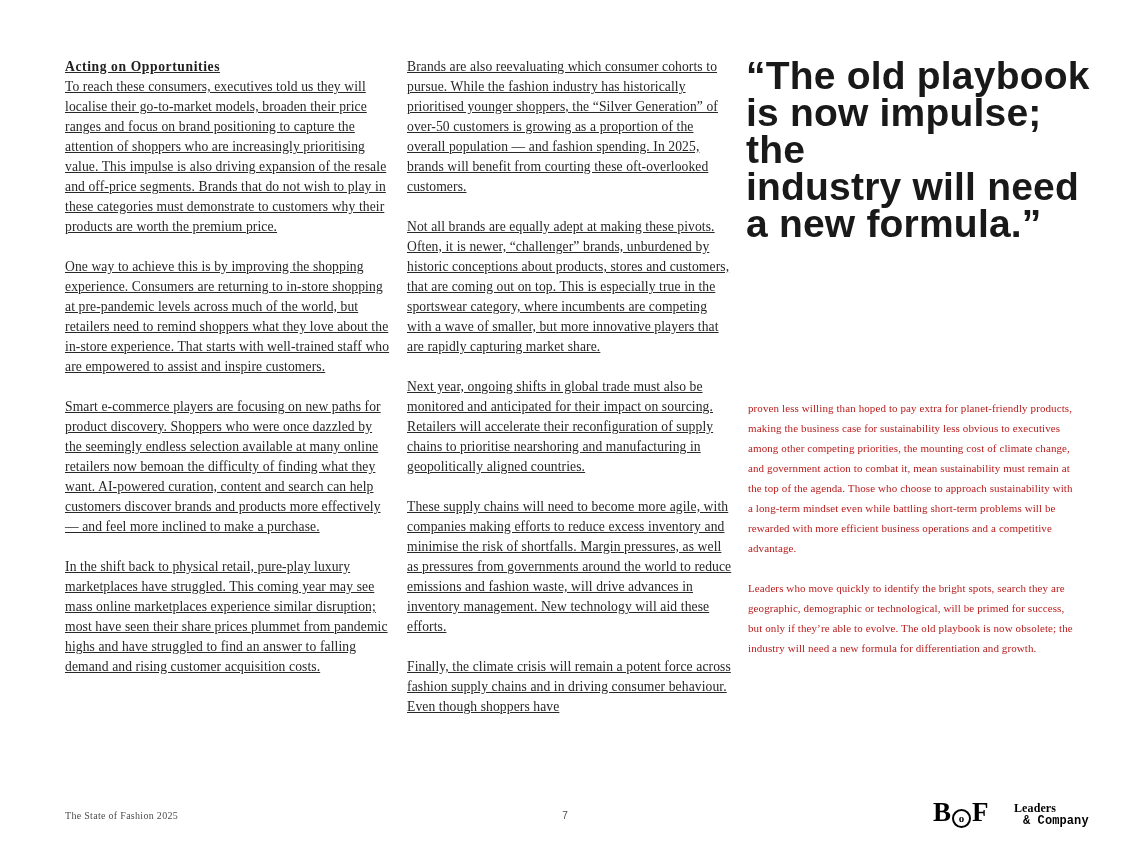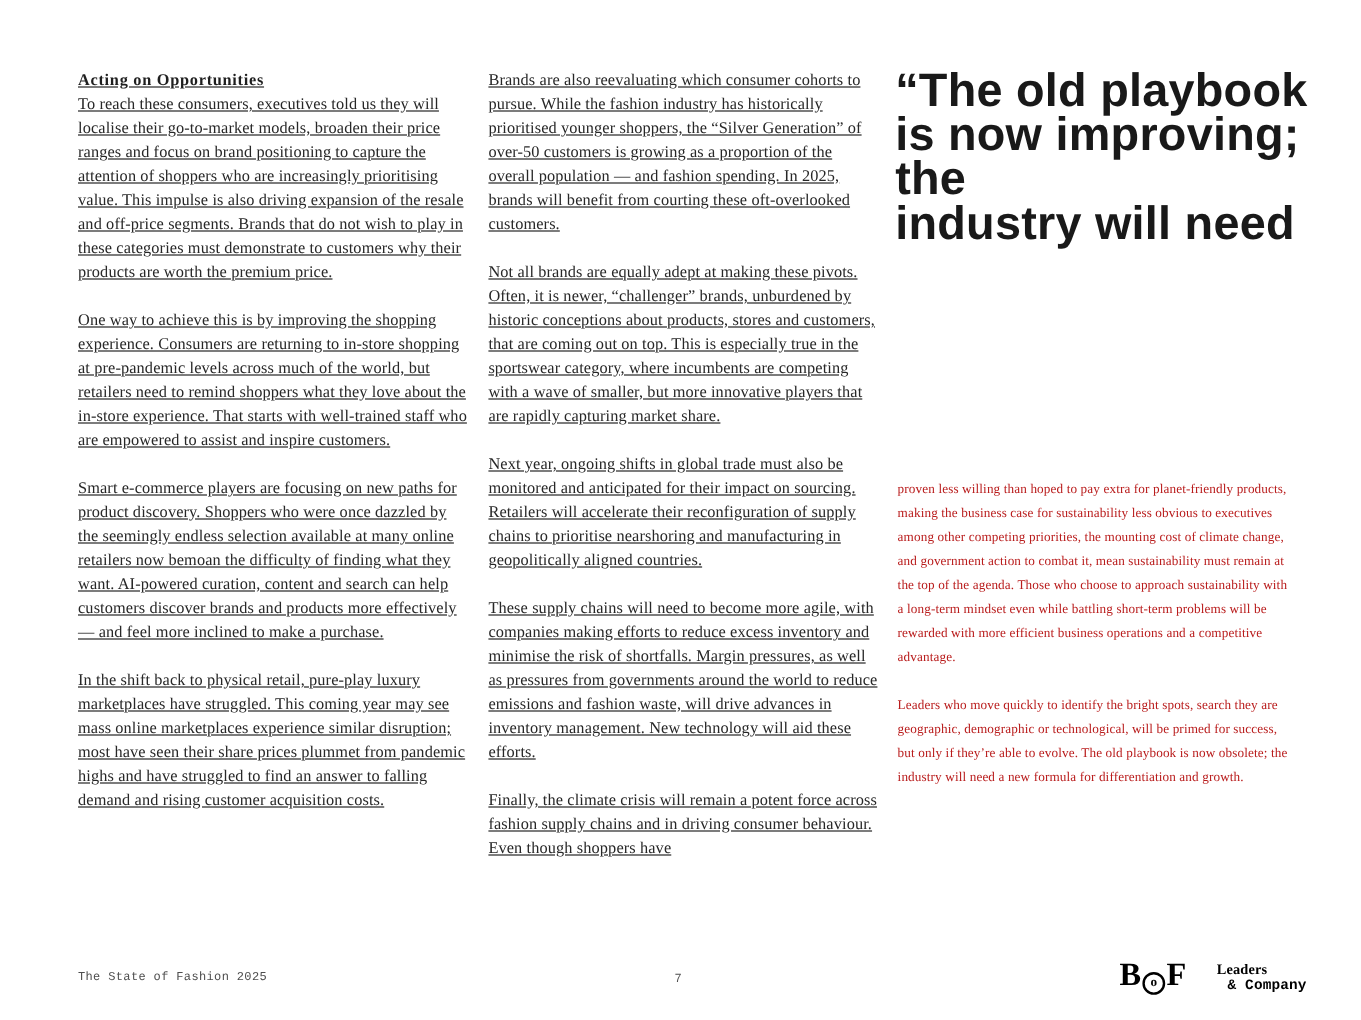--- a/index.html
+++ b/index.html
@@ -57,21 +57,21 @@
     font-weight: 600;
     font-size: 39px;
     line-height: 37px;
     letter-spacing: 0.2px;
     color: #191919;
   }
   .footer-title {
     position: absolute;
     left: 65px;
     top: 810px;
-    font-family: Liberation Mono, monospace;
+    font-family: Liberation Serif, serif;
     font-size: 10px;
     letter-spacing: 0.3px;
     color: #4d4d4d;
     text-align: center;
   }
   .footer-page-number {
     position: absolute;
     left: 555px;
     top: 810px;
     width: 20px;
@@ -141,22 +141,23 @@
   <div class="text-col col-2">
     <p>Brands are also reevaluating which consumer cohorts to pursue. While the fashion industry has historically prioritised younger shoppers, the “Silver Generation” of over-50 customers is growing as a proportion of the overall population — and fashion spending. In 2025, brands will benefit from courting these oft-overlooked customers.</p>
     <p>Not all brands are equally adept at making these pivots. Often, it is newer, “challenger” brands, unburdened by historic conceptions about products, stores and customers, that are coming out on top. This is especially true in the sportswear category, where incumbents are competing with a wave of smaller, but more innovative players that are rapidly capturing market share.</p>
     <p>Next year, ongoing shifts in global trade must also be monitored and anticipated for their impact on sourcing. Retailers will accelerate their reconfiguration of supply chains to prioritise nearshoring and manufacturing in geopolitically aligned countries.</p>
     <p>These supply chains will need to become more agile, with companies making efforts to reduce excess inventory and minimise the risk of shortfalls. Margin pressures, as well as pressures from governments around the world to reduce emissions and fashion waste, will drive advances in inventory management. New technology will aid these efforts.</p>
     <p>Finally, the climate crisis will remain a potent force across fashion supply chains and in driving consumer behaviour. Even though shoppers have</p>
   </div>
 
   <div class="pull-quote">
     <div>“The old playbook</div>
-    <div>is now improving; the</div>
+    <div>is now impulse; the</div>
     <div>industry will need</div>
+    <div>a new formula.”</div>
   </div>
 
   <div class="col-3-body">
     <p>proven less willing than hoped to pay extra for planet-friendly products, making the business case for sustainability less obvious to executives among other competing priorities, the mounting cost of climate change, and government action to combat it, mean sustainability must remain at the top of the agenda. Those who choose to approach sustainability with a long-term mindset even while battling short-term problems will be rewarded with more efficient business operations and a competitive advantage.</p>
     <p>Leaders who move quickly to identify the bright spots, search they are geographic, demographic or technological, will be primed for success, but only if they’re able to evolve. The old playbook is now obsolete; the industry will need a new formula for differentiation and growth.</p>
   </div>
 
   <div class="footer-title">The State of Fashion 2025</div>
   <div class="footer-page-number">7</div>
 

